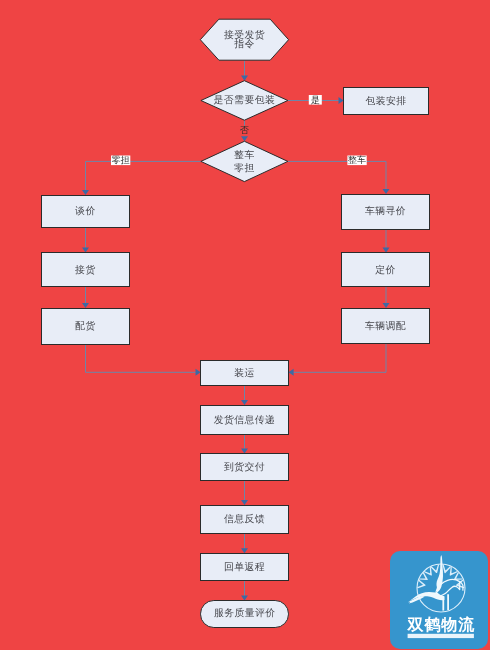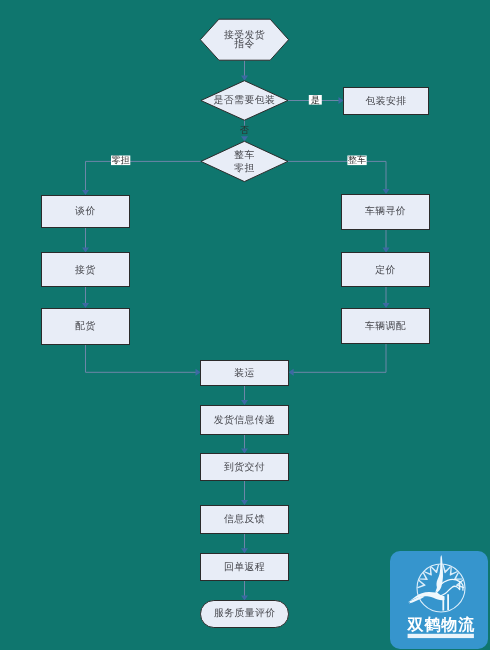--- a/index.html
+++ b/index.html
@@ -1,19 +1,19 @@
 <!DOCTYPE html>
 <html><head>
 <meta charset="utf-8">
 <title>Flowchart</title>
 <style>
   html,body{margin:0;padding:0;background:#ffffff;}
   body{width:490px;height:650px;overflow:hidden;
        font-family:"Liberation Sans",sans-serif;}
-  #stage{position:relative;width:490px;height:650px;background:#0f766e;}
+  #stage{position:relative;width:490px;height:650px;background:#ef4444;}
   svg#flow{position:absolute;left:0;top:0;width:490px;height:650px;display:block;}
   .nodeShape{fill:#e8edf7;stroke:#2b2b2b;stroke-width:1;}
   .nodeLabel{font-family:"Liberation Sans",sans-serif;font-size:9.9px;fill:#45464c;
              text-anchor:middle;dominant-baseline:middle;letter-spacing:0.4px;}
   .edgeLabel{font-family:"Liberation Sans",sans-serif;font-size:9.2px;fill:#2f2f2f;
              text-anchor:middle;dominant-baseline:middle;}
   .conn{fill:none;stroke:#6d86a8;stroke-width:1.0;}
   .arrowhead{fill:#3d69a3;}
   #logo{position:absolute;left:390px;top:551px;width:98px;height:98px;}
   #logosvg{width:98px;height:98px;display:block;}

